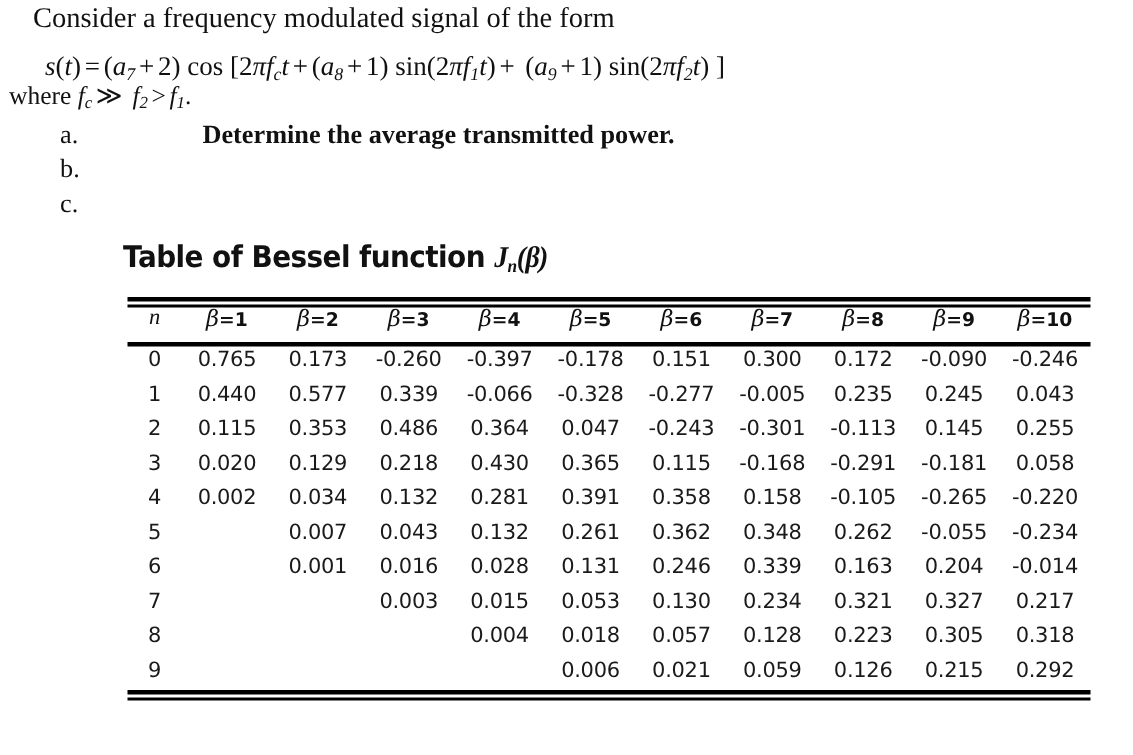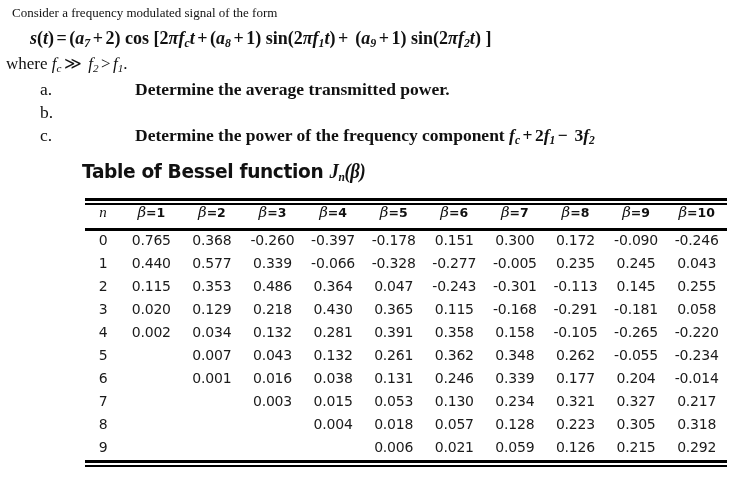--- a/index.html
+++ b/index.html
@@ -19,35 +19,34 @@
   
   #problem {
     position: absolute;
     left: 0;
     top: 0;
     width: 755px;
   }
 
   .line-intro {
     position: absolute;
-    left: 12px;
+    left: 22px;
     top: 2px;
-    font-size: 13px;
+    font-size: 19px;
     line-height: 22px;
     white-space: nowrap;
   }
 
   .line-eq {
     position: absolute;
     left: 30px;
     top: 26px;
     font-size: 18px;
-    line-height: 24px;
-    white-space: nowrap;
-    font-weight: bold;
+    line-height: 36px;
+    white-space: nowrap;
   }
 
   .line-where {
     position: absolute;
     left: 6px;
     top: 53px;
     font-size: 17px;
     line-height: 22px;
     white-space: nowrap;
   }
@@ -201,21 +200,20 @@
     <span class="qlabel">a.</span>
     <span class="qtext">Determine the average transmitted power.</span>
   </div>
 
   <div class="qrow b">
     <span class="qlabel">b.</span>
   </div>
 
   <div class="qrow c">
     <span class="qlabel">c.</span>
-    <span class="qtext">Determine the power of the frequency component&nbsp;<span class="mi">f</span><sub>c</sub><span class="opsp">+</span>2<span class="mi">f</span><sub>1</sub><span class="opsp">−</span>&nbsp;3<span class="mi">f</span><sub>2</sub></span>
   </div>
 
 </div>
 
 <div id="bessel">
 
   <div class="table-title">
     <span>Table of Bessel function</span>
     <span class="jn">J<sub>n</sub>(β)</span>
   </div>
@@ -253,21 +251,21 @@
             <th><span class="beta">β</span><span class="eqn">=7</span></th>
             <th><span class="beta">β</span><span class="eqn">=8</span></th>
             <th><span class="beta">β</span><span class="eqn">=9</span></th>
             <th><span class="beta">β</span><span class="eqn">=10</span></th>
           </tr>
       </thead>
       <tbody>
           <tr>
             <td class="ncol">0</td>
             <td>0.765</td>
-            <td>0.368</td>
+            <td>0.173</td>
             <td>-0.260</td>
             <td>-0.397</td>
             <td>-0.178</td>
             <td>0.151</td>
             <td>0.300</td>
             <td>0.172</td>
             <td>-0.090</td>
             <td>-0.246</td>
           </tr>
           <tr>
@@ -333,25 +331,25 @@
             <td>0.348</td>
             <td>0.262</td>
             <td>-0.055</td>
             <td>-0.234</td>
           </tr>
           <tr>
             <td class="ncol">6</td>
             <td></td>
             <td>0.001</td>
             <td>0.016</td>
-            <td>0.038</td>
+            <td>0.028</td>
             <td>0.131</td>
             <td>0.246</td>
             <td>0.339</td>
-            <td>0.177</td>
+            <td>0.163</td>
             <td>0.204</td>
             <td>-0.014</td>
           </tr>
           <tr>
             <td class="ncol">7</td>
             <td></td>
             <td></td>
             <td>0.003</td>
             <td>0.015</td>
             <td>0.053</td>

